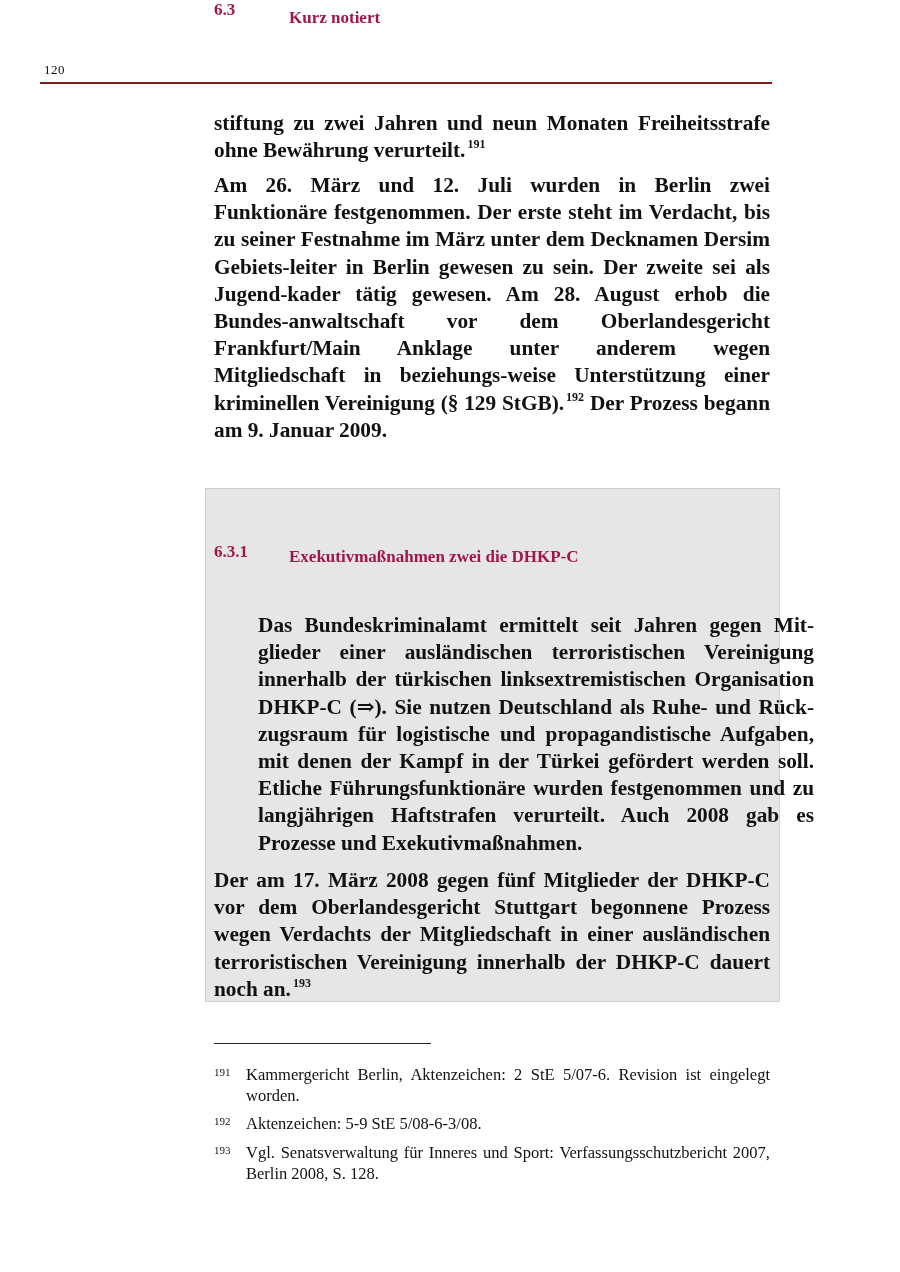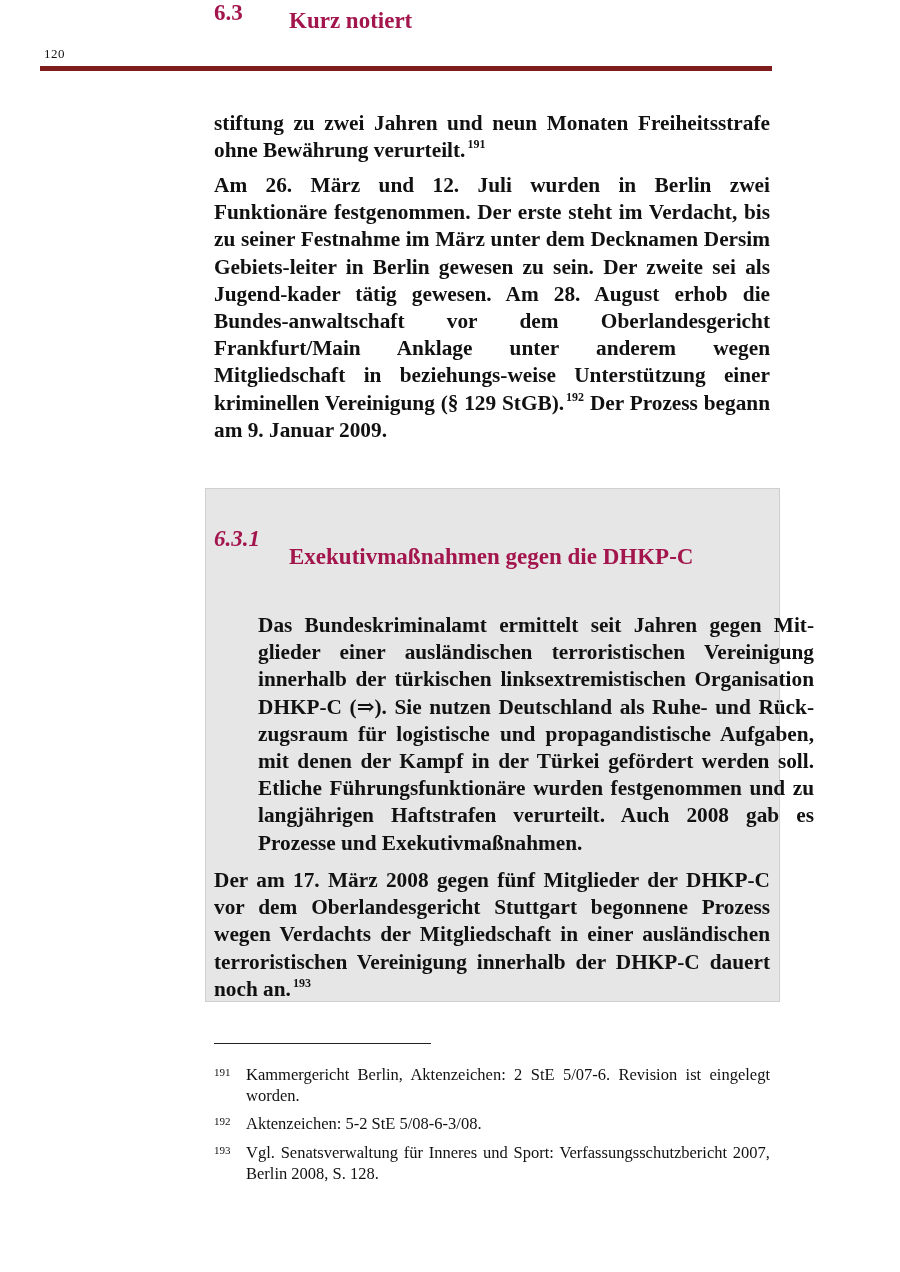--- a/index.html
+++ b/index.html
@@ -1,35 +1,35 @@
 <!DOCTYPE html>
 <html><head>
 <meta charset="utf-8">
 <style>
   html, body { margin:0; padding:0; background:#ffffff; }
   body { width:900px; height:1272px; position:relative; overflow:hidden;
          font-family:"Liberation Serif", "DejaVu Serif", serif; color:#111; }
-  .header { position:absolute; left:40px; top:46px; width:732px; height:20px;
-            border-bottom:5px solid #7f1d1d; }
+  .header { position:absolute; left:40px; top:62px; width:732px; height:20px;
+            border-bottom:2px solid #7f1d1d; }
   .page-num { position:absolute; left:4px; top:0; font-size:13px; letter-spacing:0.5px; }
   .running-title { position:absolute; right:6px; top:0; font-size:13px; letter-spacing:1.6px; }
   .text { position:absolute; left:214px; width:556px; font-size:21.3px; line-height:27.2px;
           text-align:justify; }
   .text p { margin:0;font-weight:bold; }
   sup { font-size:12px; line-height:0; vertical-align:9px; margin-left:2px; }
   .p1 { top:110px; }
   .p2 { top:172px; }
   .box { position:absolute; left:205px; top:488px; width:573px; height:512px;
          background:#e6e6e6; border:1px solid #cfcfcf; }
   .h1 { top:488px; }
   .h1 .num { position:absolute; left:214px; top:0; }
   .h1 .lbl { position:absolute; left:289px; top:8px; }
-  .h2 .num { position:absolute; left:214px; top:526px;font-style:italic; }
+  .h2 .num { position:absolute; left:214px; top:542px; }
   .h2 .lbl { position:absolute; left:289px; top:542px; width:440px; line-height:29px; }
-  .h-text { color:#a3154d; font-weight:bold; font-size:23px; font-family:"Liberation Serif","DejaVu Serif",serif; }
+  .h-text { color:#a3154d; font-weight:bold; font-size:17px; font-family:"Liberation Serif","DejaVu Serif",serif; }
   .p3 { top:612px;margin-left:44px; }
   .p4 { top:867px; }
   .fn-rule { position:absolute; left:214px; top:1043px; width:217px; height:1px; background:#222; }
   .fn { position:absolute; left:214px; width:556px; font-size:16.5px; line-height:21px; }
   .fn .mark { position:absolute; left:0; top:-2px; font-size:11px; }
   .fn .body { margin-left:32px; text-align:justify; }
   .fn1 { top:1064px; }
   .fn2 { top:1113px; }
   .fn3 { top:1142px; }
 </style>
@@ -50,39 +50,39 @@
 
 <div class="box"></div>
 
 <div class="h1">
   <span class="num h-text">6.3</span>
   <span class="lbl h-text">Kurz notiert</span>
 </div>
 
 <div class="h2">
   <span class="num h-text">6.3.1</span>
-  <span class="lbl h-text">Exekutivmaßnahmen gegen die DHKP-C</span>
+  <span class="lbl h-text">Exekutivmaßnahmen zwei die DHKP-C</span>
 </div>
 
 <div class="text p3">
   <p>Das Bundeskriminalamt ermittelt seit Jahren gegen Mit-glieder einer ausländischen terroristischen Vereinigung innerhalb der türkischen linksextremistischen Organisation DHKP-C (⇒). Sie nutzen Deutschland als Ruhe- und Rück-zugsraum für logistische und propagandistische Aufgaben, mit denen der Kampf in der Türkei gefördert werden soll. Etliche Führungsfunktionäre wurden festgenommen und zu langjährigen Haftstrafen verurteilt. Auch 2008 gab es Prozesse und Exekutivmaßnahmen.</p>
 </div>
 
 <div class="text p4">
   <p><span>Der am 17. März 2008 gegen fünf Mitglieder der DHKP-C vor dem Oberlandesgericht Stuttgart begonnene Prozess wegen Verdachts der Mitgliedschaft in einer ausländischen terroristischen Vereinigung innerhalb der DHKP-C dauert noch an.</span><sup>193</sup></p>
 </div>
 
 <div class="fn-rule"></div>
 
 <div class="fn fn1">
   <span class="mark">191</span>
   <div class="body">Kammergericht Berlin, Aktenzeichen: 2 StE 5/07-6. Revision ist eingelegt worden.</div>
 </div>
 
 <div class="fn fn2">
   <span class="mark">192</span>
-  <div class="body">Aktenzeichen: 5-2 StE 5/08-6-3/08.</div>
+  <div class="body">Aktenzeichen: 5-9 StE 5/08-6-3/08.</div>
 </div>
 
 <div class="fn fn3">
   <span class="mark">193</span>
   <div class="body">Vgl. Senatsverwaltung für Inneres und Sport: Verfassungsschutzbericht 2007, Berlin 2008, S. 128.</div>
 </div>
 
 </body></html>

